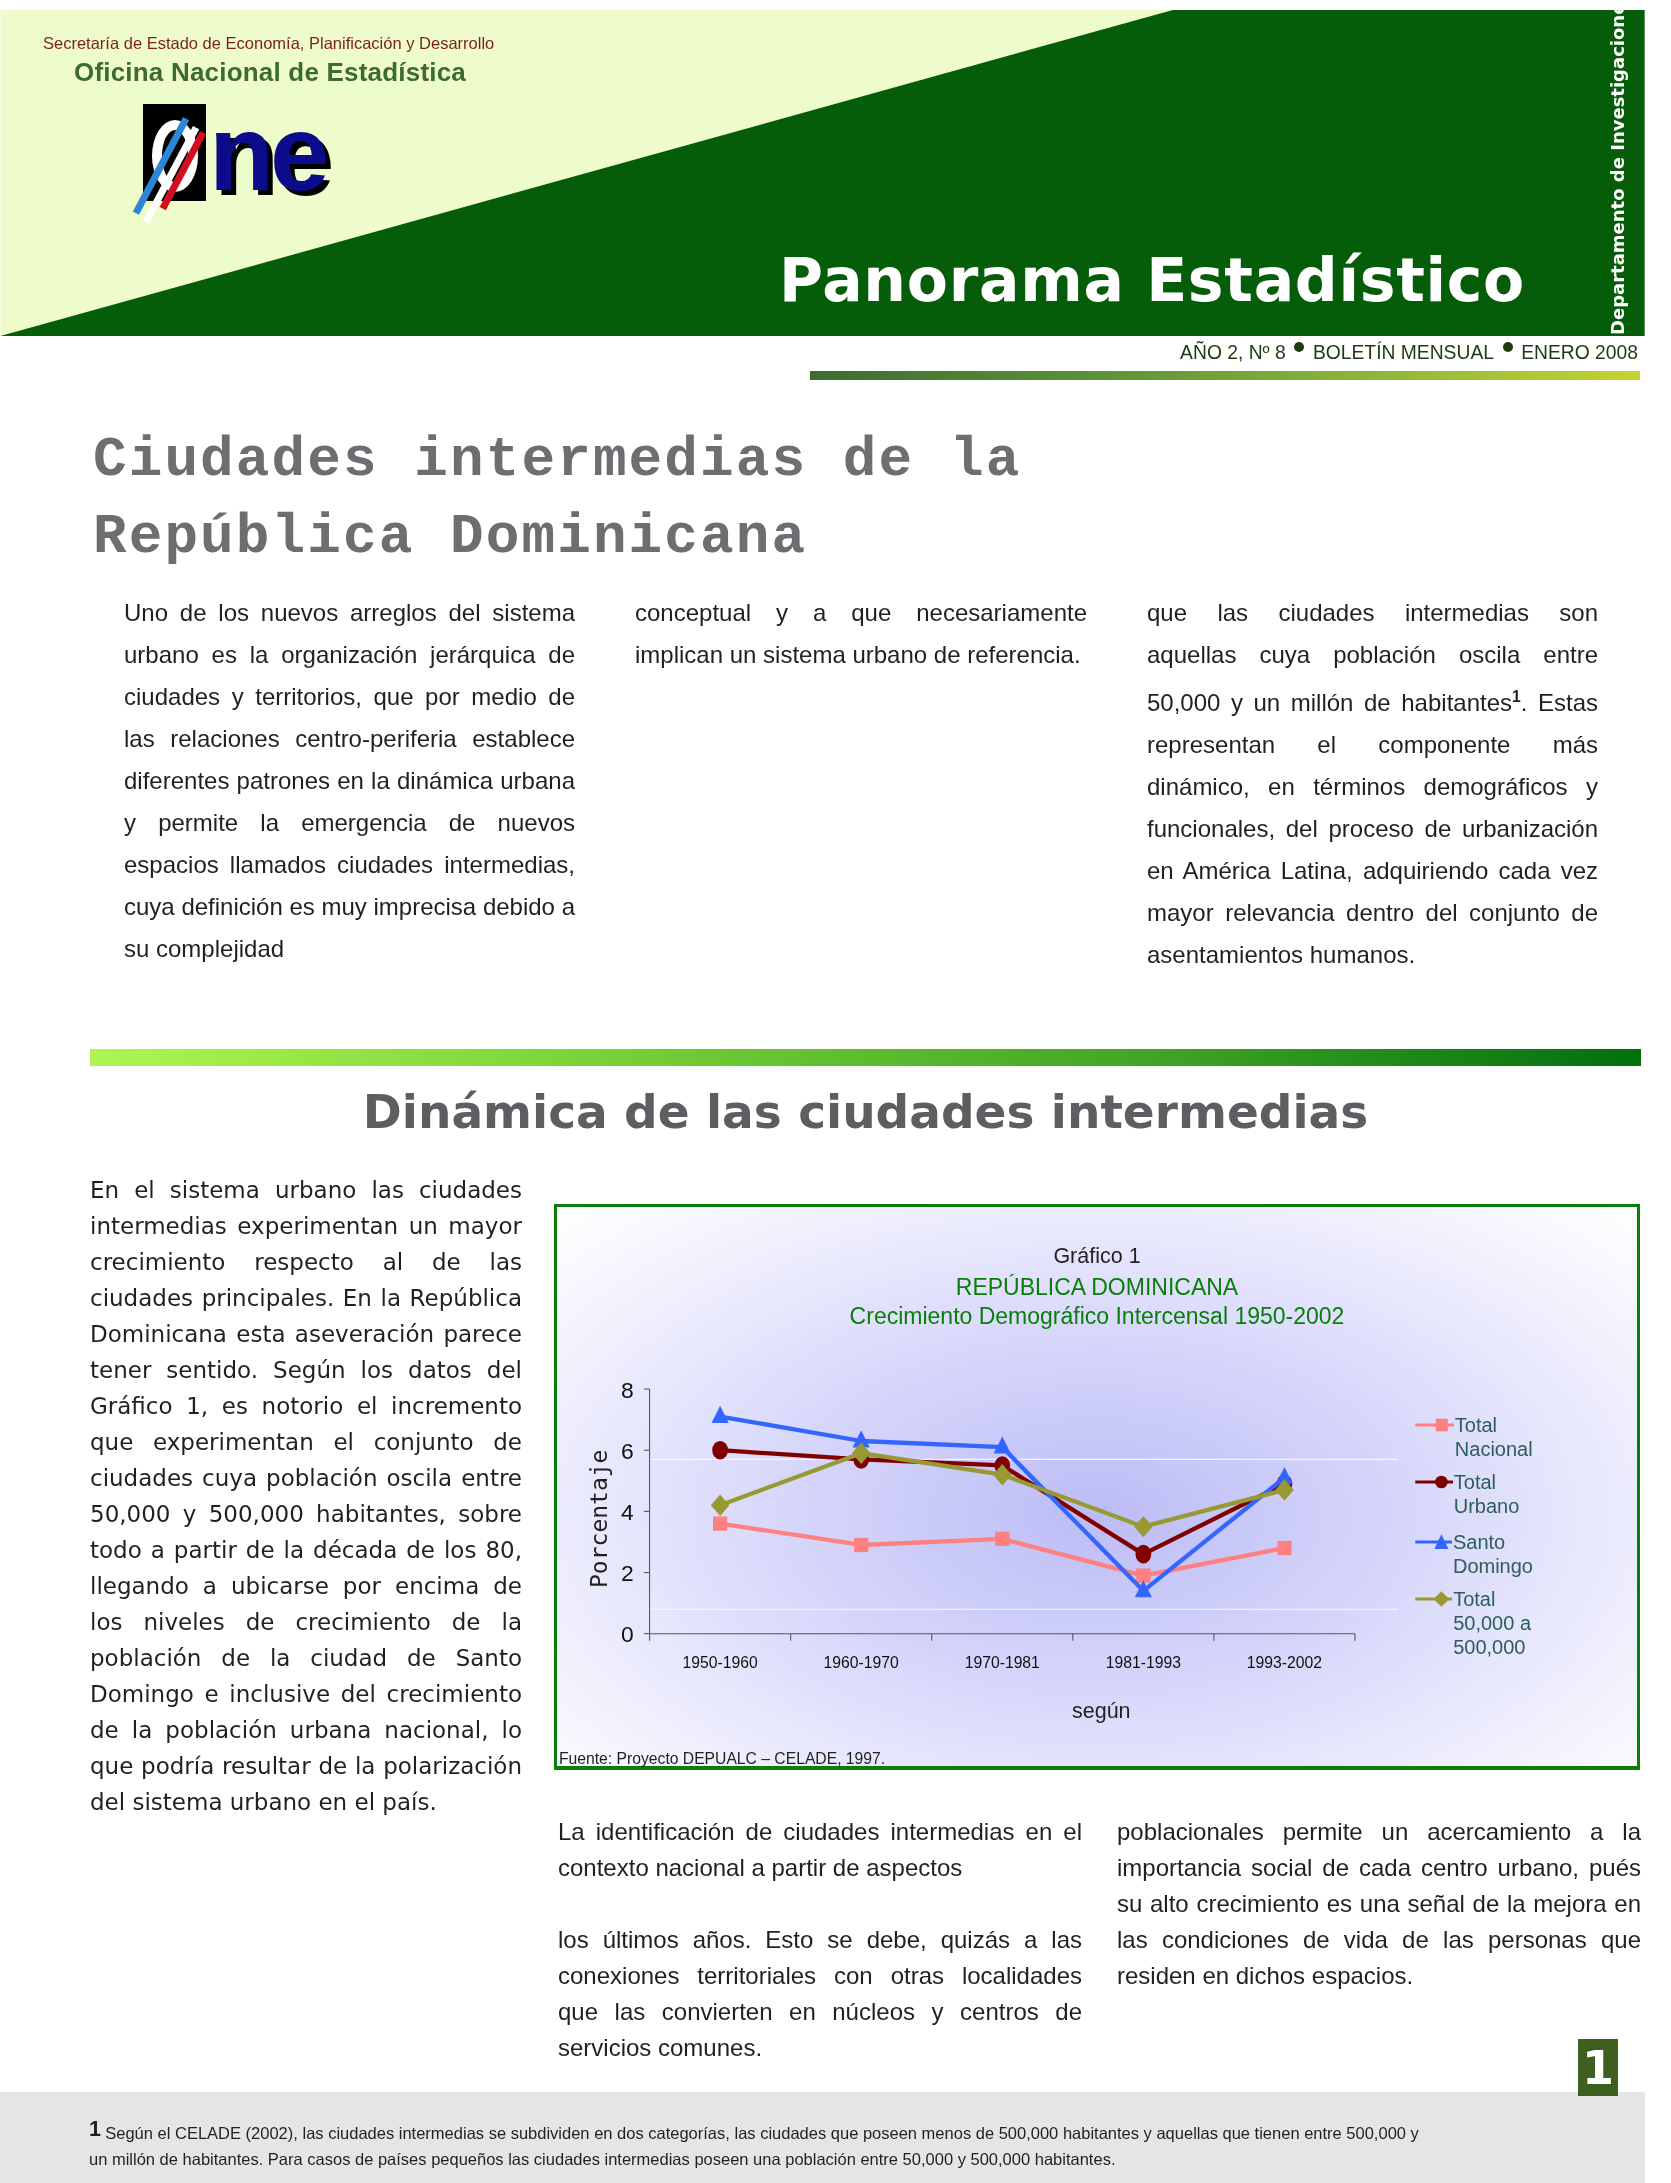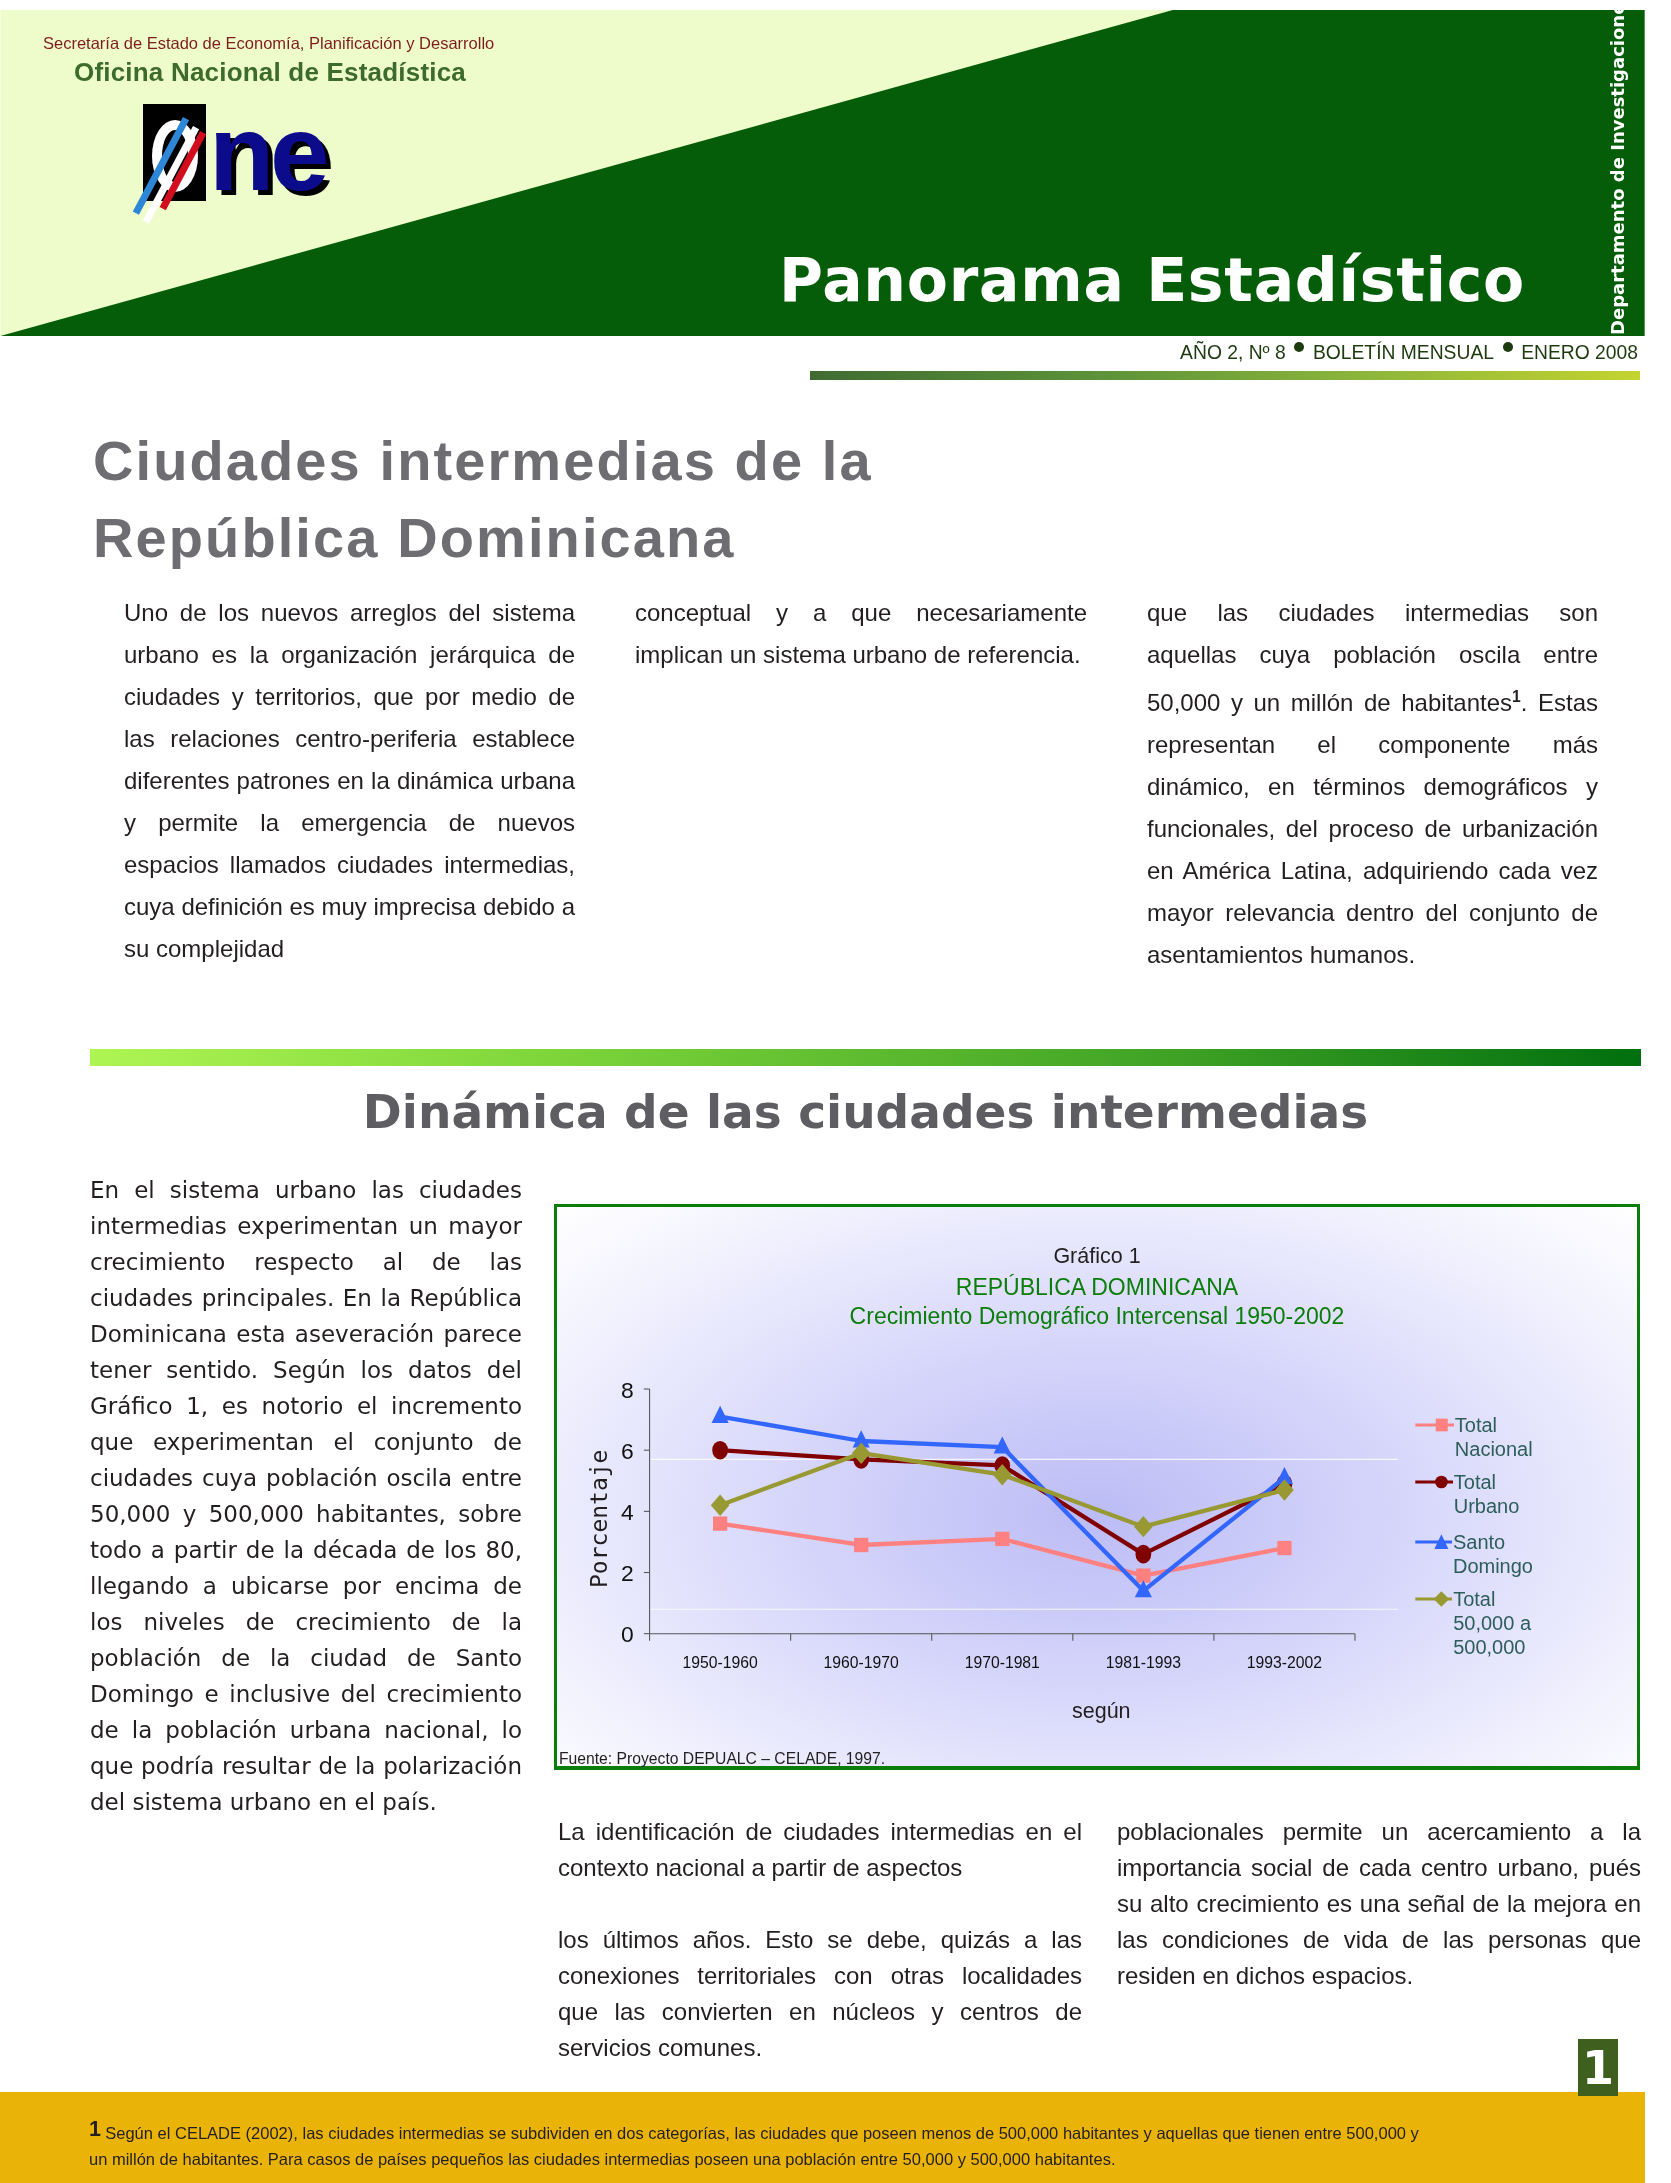--- a/index.html
+++ b/index.html
@@ -14,21 +14,21 @@
   .logo .zero{position:absolute;left:0;top:0;width:63px;height:97px;background:#000;}
   .logo .zero-inner{position:absolute;left:8.6px;top:15.7px;width:46px;height:72px;border-radius:23px/36px;border:10px solid #fff;box-sizing:border-box;background:#000;}
   .logo .stripe{position:absolute;width:7.2px;height:107px;transform:rotate(28deg);transform-origin:top left;}
   .logo .ne{position:absolute;left:66px;top:2.9px;font-size:107px;line-height:93px;font-weight:bold;color:#0b0b8c;font-family:"Liberation Sans",sans-serif;letter-spacing:-4.3px;text-shadow:5px 5px 0 #000;}
   .masthead-title{right:147px;top:245px;font-size:60px;font-weight:bold;color:#fff;font-family:"DejaVu Sans",sans-serif;letter-spacing:0.7px;}
   .dept{left:1607px;top:335px;transform:rotate(-90deg);transform-origin:top left;font-size:18px;color:#fff;font-weight:bold;font-family:"DejaVu Sans",sans-serif;white-space:nowrap;}
   .issue-line{right:34px;top:342px;font-size:19.3px;color:#1e3b10;display:flex;align-items:flex-start;gap:8.6px;}
   .dot{width:10px;height:10px;border-radius:50%;background:#1e3b10;display:inline-block;}
   .grad-rule{left:810px;top:371px;width:830px;height:8.6px;background:linear-gradient(90deg,#3f6b31,#5a9138,#8cb53a,#c4d330);}
   
-  .h1{left:93px;top:422px;font-size:56px;line-height:77px;font-weight:bold;color:#6e6e72;font-family:Liberation Sans, sans-serif;letter-spacing:2.1px;}
+  .h1{left:93px;top:422px;font-size:56px;line-height:77px;font-weight:bold;color:#6e6e72;font-family:Liberation Mono, monospace;letter-spacing:2.1px;}
   .col{font-size:24px;line-height:42px;text-align:justify;color:#231f20;}
   .col p{margin:0;}
   .col p + p{margin-top:42px;}
   .col1{left:124px;top:592px;width:451px;}
   .col2{left:635px;top:592px;width:452px;}
   .col3{left:1147px;top:592px;width:451px;}
   .green-bar{left:90px;top:1049px;width:1551px;height:17px;background:linear-gradient(90deg,#aef553,#7dd53a 30%,#3fa225 70%,#006f0e);}
   .h2{left:0;width:1731px;top:1084px;text-align:center;font-size:47px;font-weight:bold;color:#5e5e62;font-family:"DejaVu Sans",sans-serif;}
   .bcol{font-size:24px;line-height:36px;text-align:justify;}
   .bcol p{margin:0;}
@@ -42,21 +42,21 @@
   .ct1{top:37px;font-size:21.5px;color:#231f20;}
   .ct2{top:67px;font-size:23px;color:#0a7d0a;}
   .ct3{top:96px;font-size:23px;color:#0a7d0a;}
   .ylabel{position:absolute;left:29px;top:381px;transform:rotate(-90deg);transform-origin:top left;font-size:23px;font-family:"DejaVu Sans Mono",monospace;color:#231f20;}
   .xlabel{position:absolute;left:515px;top:492px;font-size:21.5px;color:#231f20;}
   .legend{position:absolute;left:858px;top:206px;}
   .leg-item{position:absolute;left:0;display:flex;align-items:flex-start;gap:1px;font-size:20px;color:#2d5e5a;line-height:24px;}
   .source{left:559px;top:1750px;font-size:15.7px;color:#231f20;}
   
   .page-num{left:1578px;top:2039px;width:40px;height:57px;background:#3f5f1e;color:#fff;font-size:46px;font-weight:bold;text-align:center;line-height:59px;font-family:"DejaVu Sans",sans-serif;}
-  .footnote{left:0;top:2092px;width:1645px;height:91px;background:#eab308;}
+  .footnote{left:0;top:2092px;width:1645px;height:91px;background:#e5e5e5;}
   .fn-text{position:absolute;left:89px;top:24px;font-size:16.5px;line-height:26px;color:#231f20;}
   .fn-mark{font-size:21.5px;font-weight:bold;vertical-align:2.9px;margin-right:4.3px;}
 </style>
 </head>
 <body>
 
 <div id="header" class="abs">
   <svg width="1645" height="326" viewBox="0 0 2300 456">
     <rect x="0" y="0" width="2300" height="456" fill="#eefccb"></rect>
     <polygon points="0,456 1640,0 2300,0 2300,456" fill="#055c09"></polygon>

